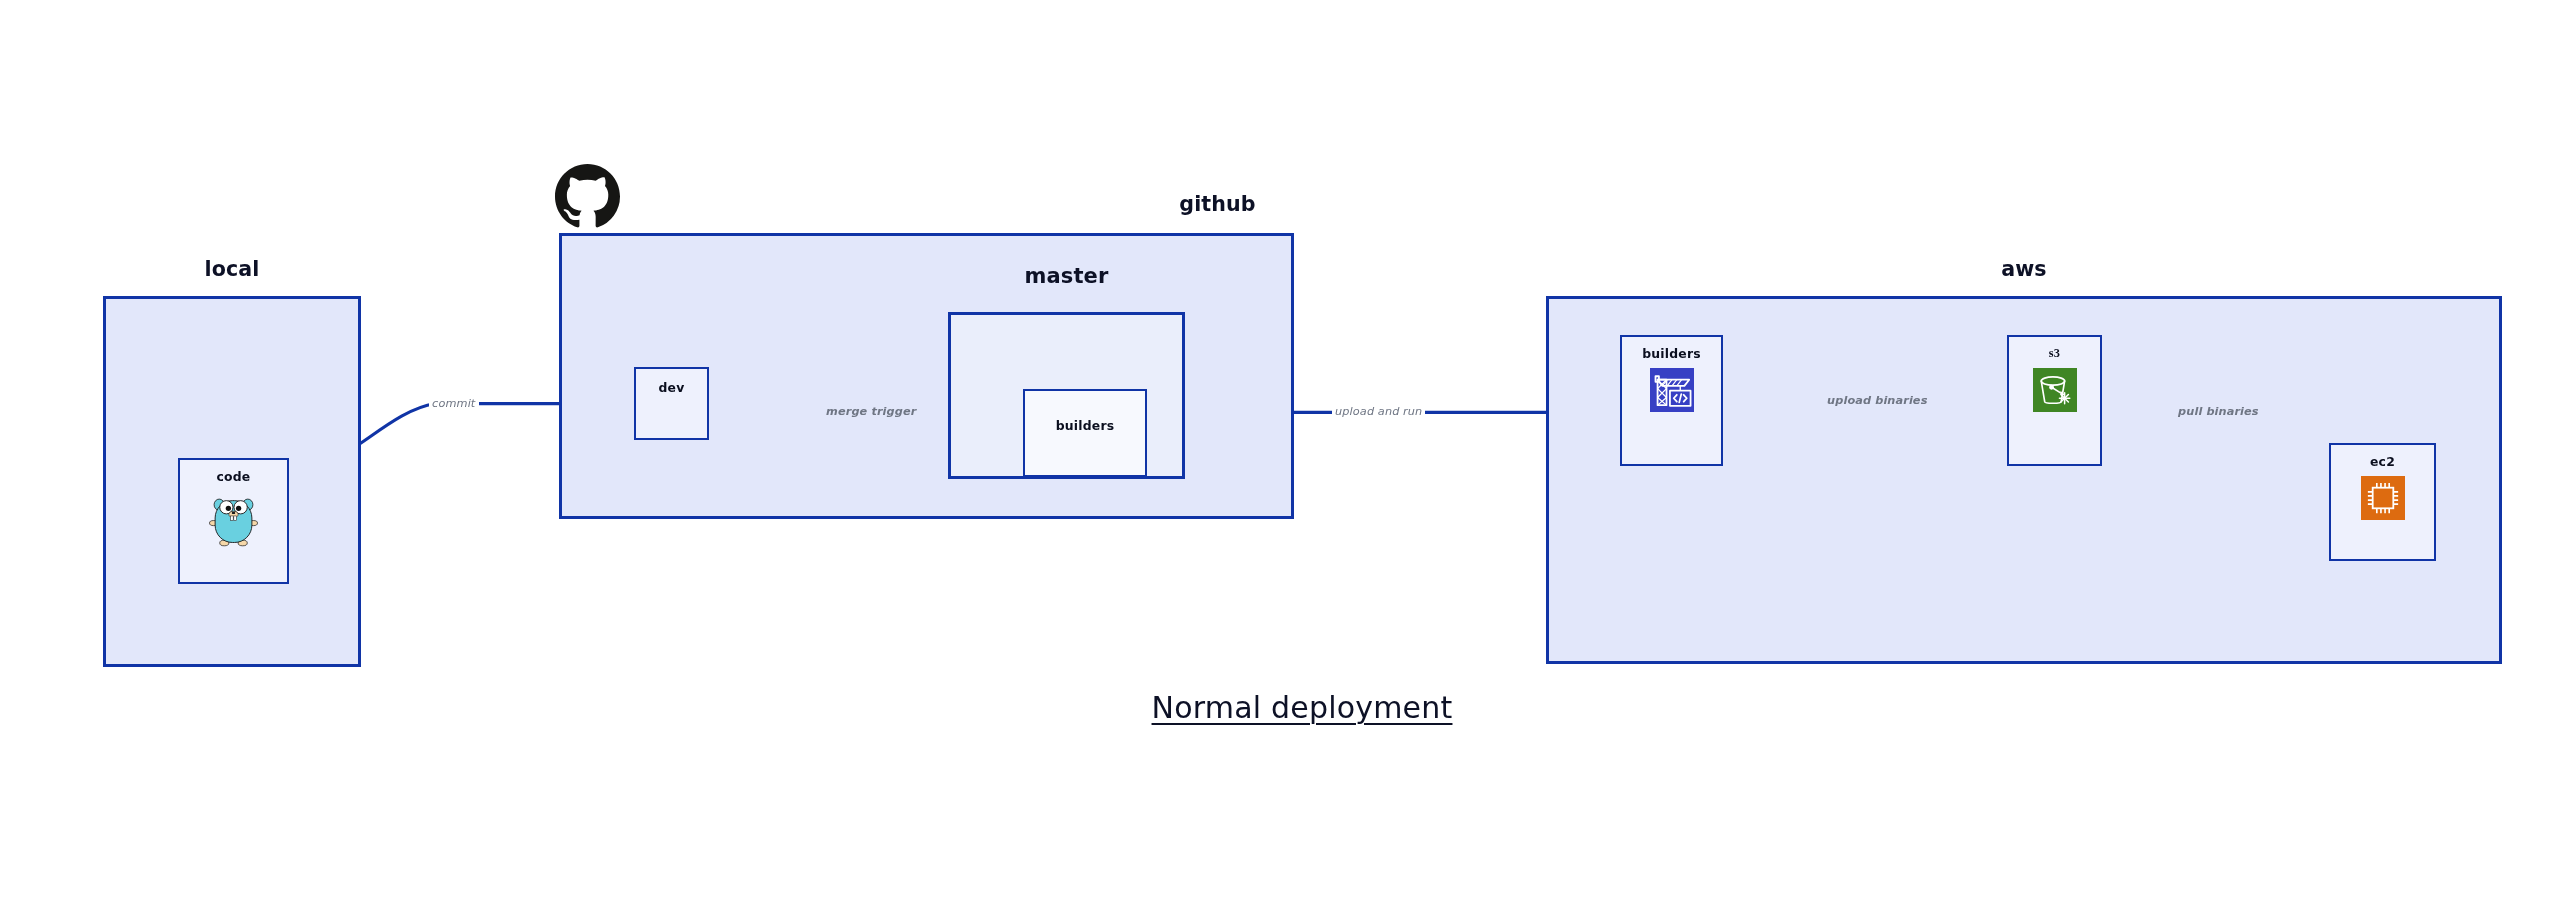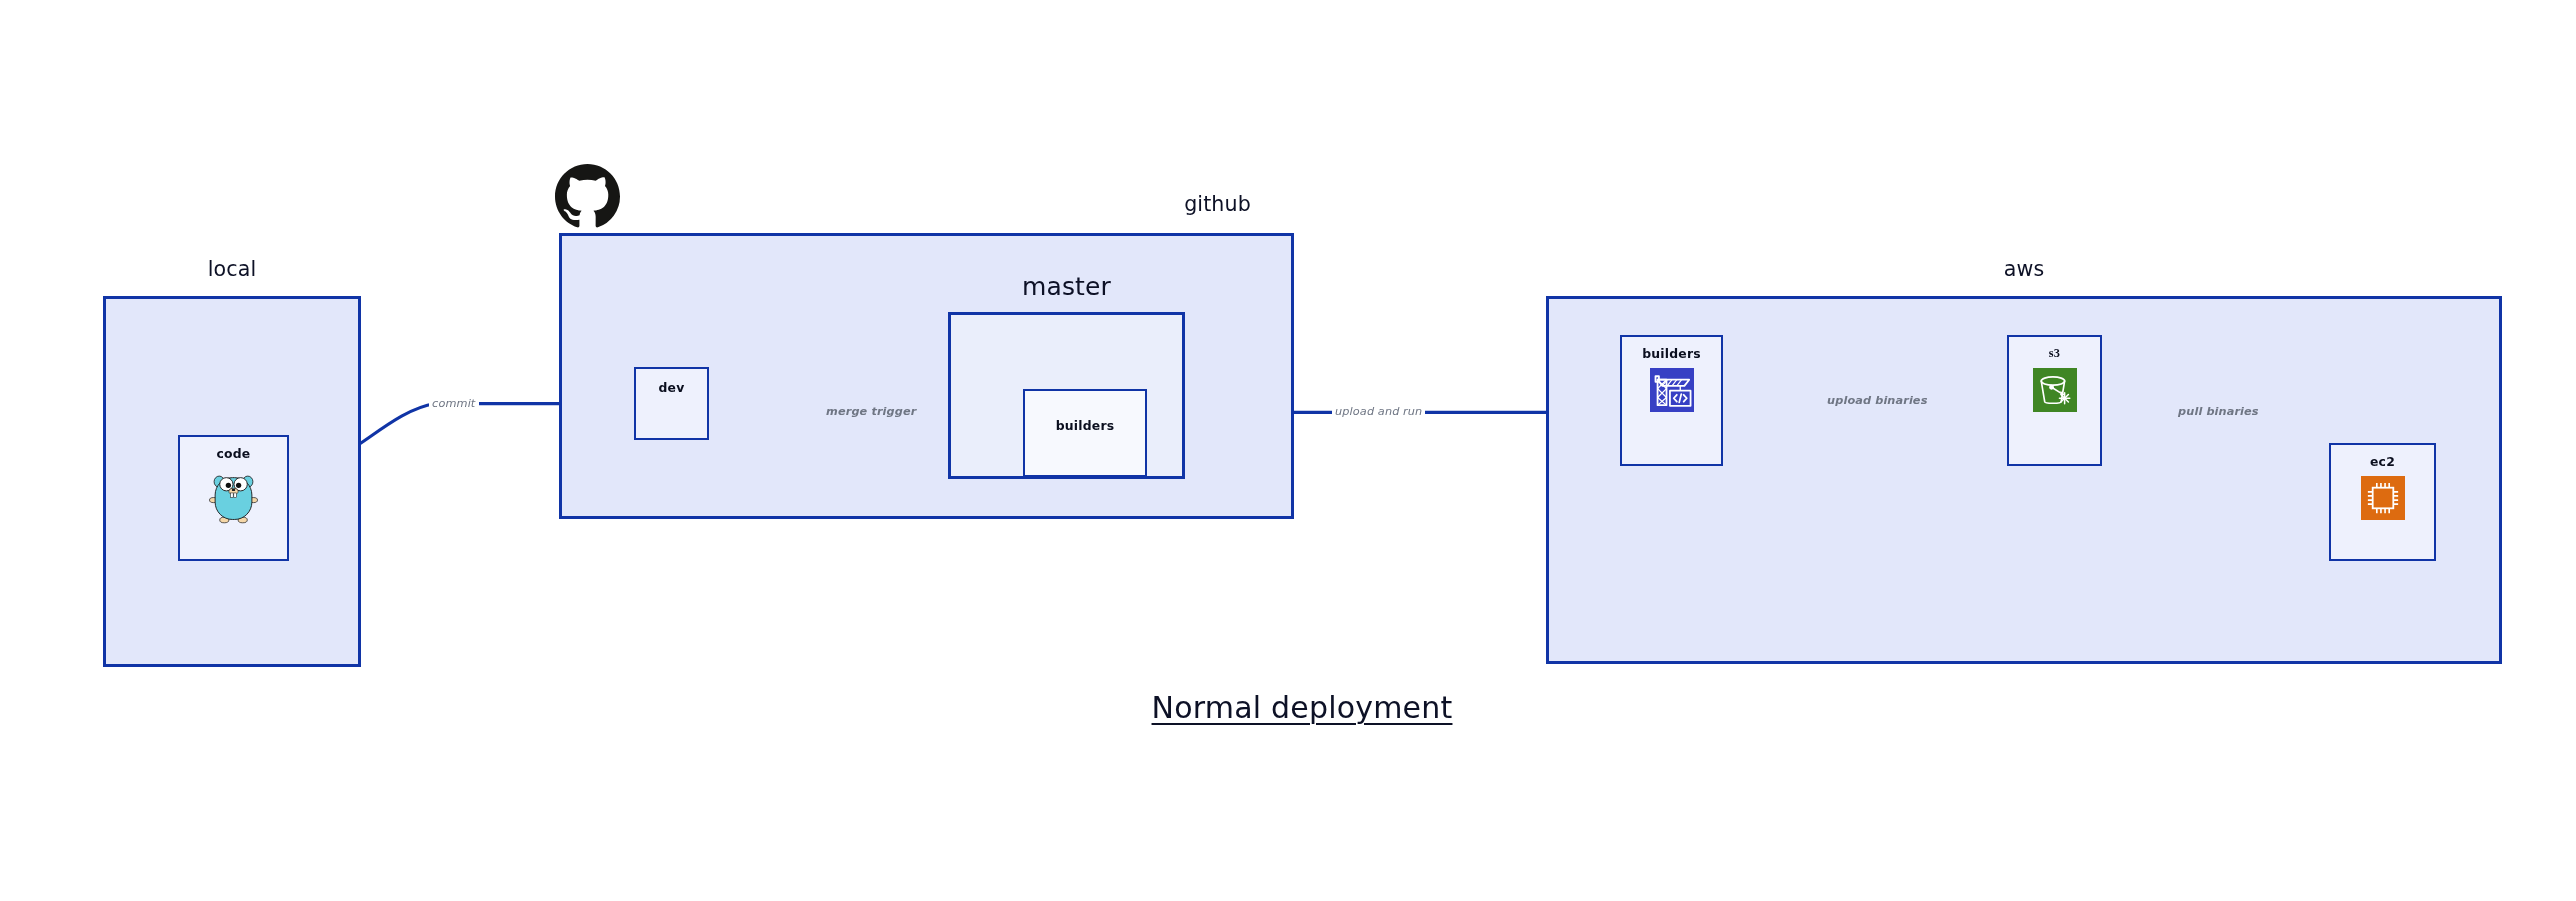--- a/index.html
+++ b/index.html
@@ -29,21 +29,21 @@
     box-sizing:border-box;
     display:flex;
     flex-direction:column;
     align-items:center;
   }
   .node-box.plain{background:#f7f9fe;}
   .group-label{
     position:absolute;
     color:#0d1126;
     font-size:20.6px;
-    font-weight:400;
+    font-weight:700;
     letter-spacing:0.1px;
     white-space:nowrap;
     text-align:center;
   }
   .node-label{
     color:#0b0f1f;
     font-size:12.4px;
     font-weight:700;
     white-space:nowrap;
     margin-top:9.3px;
@@ -108,21 +108,21 @@
 
     <path d="M 3345 778 L 3887 778" fill="none" stroke="#1034a6" stroke-width="6" marker-end="url(#arrowhead)"></path>
 
     <path d="M 4080 778 C 4210 782, 4280 810, 4370 880 C 4430 925, 4460 940, 4505 955" fill="none" stroke="#1034a6" stroke-width="6" marker-end="url(#arrowhead)"></path>
   </svg>
 
   <div class="group-label" style="left:103px;top:257px;width:258px;">local</div>
 
   <div class="group-box" style="left:103px;top:296px;width:258px;height:371px;"></div>
 
-  <div class="node-box" style="left:178px;top:435px;width:111px;height:126px;">
+  <div class="node-box" style="left:178px;top:458px;width:111px;height:126px;">
     <div class="node-label">code</div>
     <div class="icon-wrap">
       <svg width="49" height="56" viewBox="0 0 96 108" xmlns="http://www.w3.org/2000/svg">
 
         <ellipse cx="20" cy="26" rx="10" ry="11" fill="#69d0e0" stroke="#1b1b1b" stroke-width="1.6"></ellipse>
         <ellipse cx="76" cy="26" rx="10" ry="11" fill="#69d0e0" stroke="#1b1b1b" stroke-width="1.6"></ellipse>
 
         <ellipse cx="9" cy="62" rx="8" ry="5" fill="#f5d7a8" stroke="#1b1b1b" stroke-width="1.4"></ellipse>
         <ellipse cx="87" cy="62" rx="8" ry="5" fill="#f5d7a8" stroke="#1b1b1b" stroke-width="1.4"></ellipse>
 
@@ -153,21 +153,21 @@
            0-.87.31-1.59.82-2.15-.08-.2-.36-1.02.08-2.12 0 0 .67-.21 2.2.82.64-.18 1.32-.27 2-.27s1.36.09
            2 .27c1.53-1.04 2.2-.82 2.2-.82.44 1.1.16 1.92.08 2.12.51.56.82 1.27.82 2.15 0 3.07-1.87 3.75-3.65
            3.95.29.25.54.73.54 1.48 0 1.07-.01 1.93-.01 2.2 0 .21.15.46.55.38A8.01 8.01 0 0 0 16 8c0-4.42-3.58-8-8-8z"></path>
     </svg>
   </div>
 
   <div class="group-label" style="left:1140px;top:192px;width:155px;text-align:center;">github</div>
 
   <div class="group-box" style="left:559px;top:233px;width:735px;height:286px;"></div>
 
-  <div class="group-label" style="left:948px;top:272px;width:237px;text-align:center;font-size:25px;">master</div>
+  <div class="group-label" style="left:948px;top:264px;width:237px;text-align:center;font-size:21px;">master</div>
 
   <div class="group-box" style="left:948px;top:312px;width:237px;height:167px;background:#eaeefb;"></div>
 
   <div class="node-box" style="left:634px;top:367px;width:75px;height:73px;">
     <div class="node-label tight">dev</div>
   </div>
 
   <div class="node-box plain" style="left:1023px;top:389px;width:124px;height:88px;">
     <div class="node-label" style="margin-top:27px;">builders</div>
   </div>

